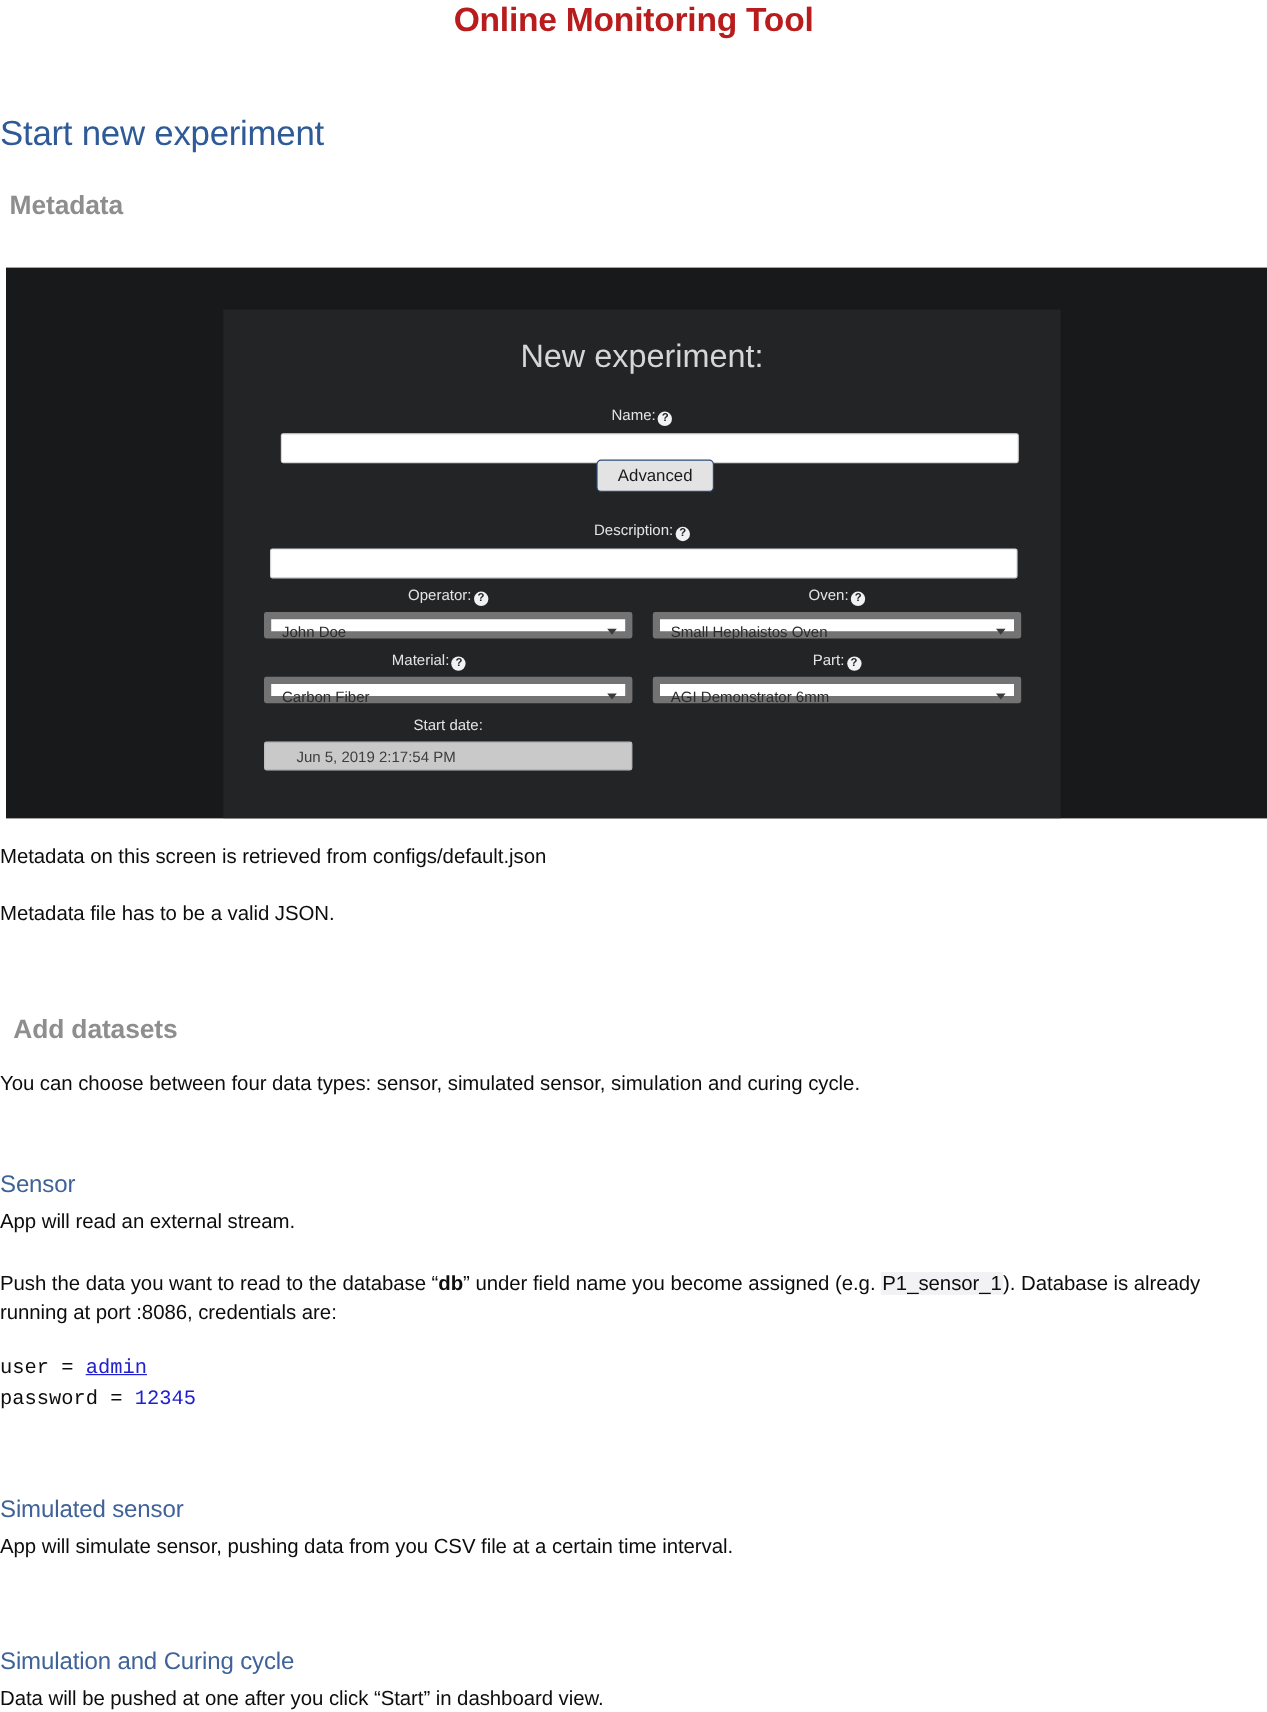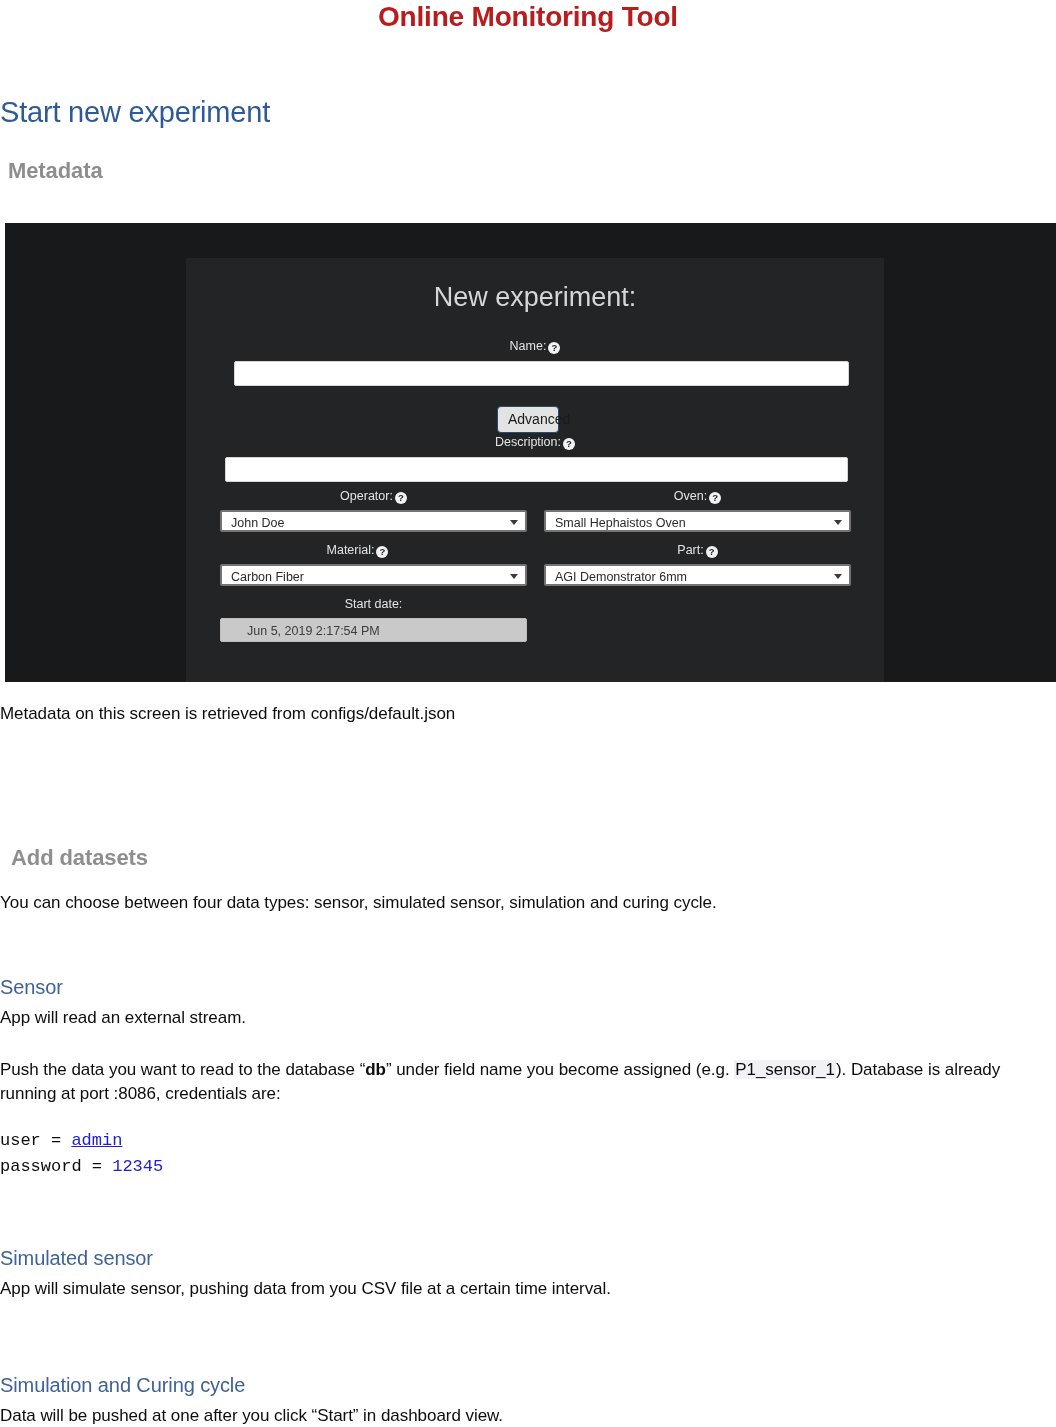--- a/index.html
+++ b/index.html
@@ -165,21 +165,21 @@
     font-size: 14px;
     line-height: 22px;
     text-align: center;
     padding: 1px 10px;
     white-space: nowrap;
   }
 
   .sel {
     position: absolute;
     background: #ffffff;
-    border: 2px solid #737373;
+    border: 6px solid #737373;
     border-radius: 2px;
     height: 22px;
   }
   .sel .sel-val {
     position: absolute;
     left: 9px; top: 3px;
     font-size: 12.5px;
     line-height: 16px;
     color: #2b2b2b;
     white-space: nowrap;
@@ -223,21 +223,21 @@
   <div class="shot">
     <div class="shot-panel">
 
       <div class="shot-title">New experiment:</div>
 
       <div class="fld-label" style="left:0; top:81px; width:698px;">
         <span>Name:</span><span class="qmark">?</span>
       </div>
       <div class="txt-input" style="left:48px; top:103px; width:615px; height:25px;" title=""></div>
 
-      <div class="adv-btn" style="left:311px; top:148px; width:62px; height:27px;">Advanced</div>
+      <div class="adv-btn" style="left:311px; top:125px; width:98px; height:27px;">Advanced</div>
 
       <div class="fld-label" style="left:0; top:177px; width:698px;">
         <span>Description:</span><span class="qmark">?</span>
       </div>
       <div class="txt-input" style="left:39px; top:199px; width:623px; height:25px;" title=""></div>
 
       <div class="fld-label" style="left:34px; top:231px; width:307px;">
         <span>Operator:</span><span class="qmark">?</span>
       </div>
       <div class="sel" style="left:34px; top:252px; width:307px;">
@@ -271,20 +271,21 @@
 
       <div class="fld-label" style="left:34px; top:339px; width:307px;">Start date:</div>
       <div class="date-fld" style="left:34px; top:360px; width:307px;">
         <span class="date-val">Jun 5, 2019 2:17:54 PM</span>
       </div>
 
     </div>
   </div>
 
   <div class="body-text" id="para-metadata-src">Metadata on this screen is retrieved from configs/default.json</div>
+  <div class="body-text" id="para-metadata-json">Metadata file has to be a valid JSON.</div>
 
   <div class="h2-gray" id="adddatasets-heading">Add datasets</div>
   <div class="body-text" id="para-four-types">You can choose between four data types: sensor, simulated sensor, simulation and curing cycle.</div>
 
   <div class="h3-blue" id="sensor-heading">Sensor</div>
   <div class="body-text" id="para-sensor-stream">App will read an external stream.</div>
 
   <div class="body-text" id="para-push-data"><span>Push the data you want to read to the database “</span><span class="bold">db</span><span>” under field name you become assigned (e.g. </span><span class="codespan">P1_sensor_1</span><span>).</span> <span>Database is already running at port :8086, credentials are:</span></div>
 
   <div class="code-block"><span>user = </span><span class="code-link">admin</span>

